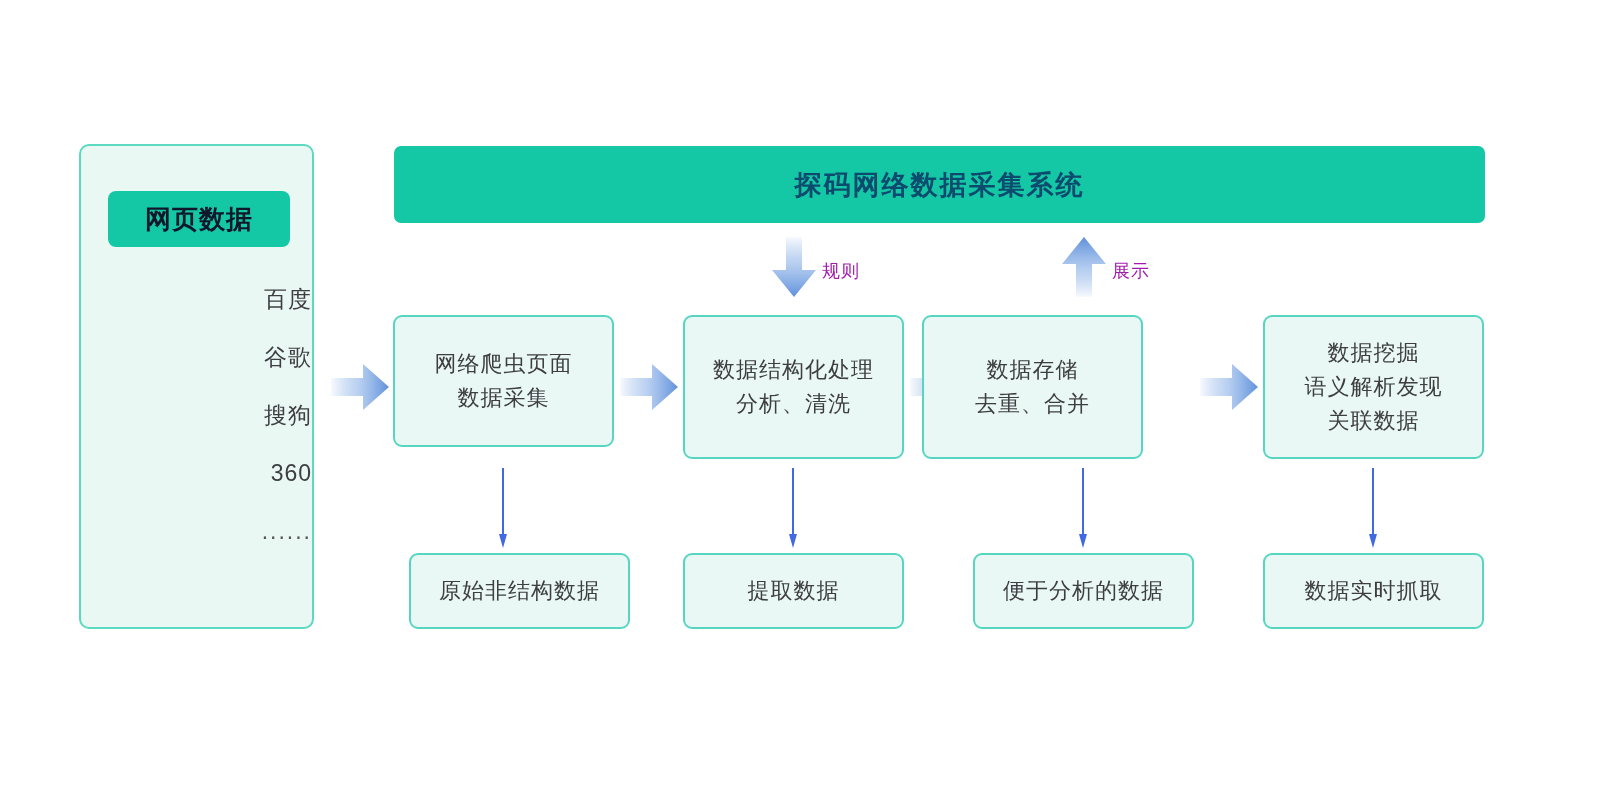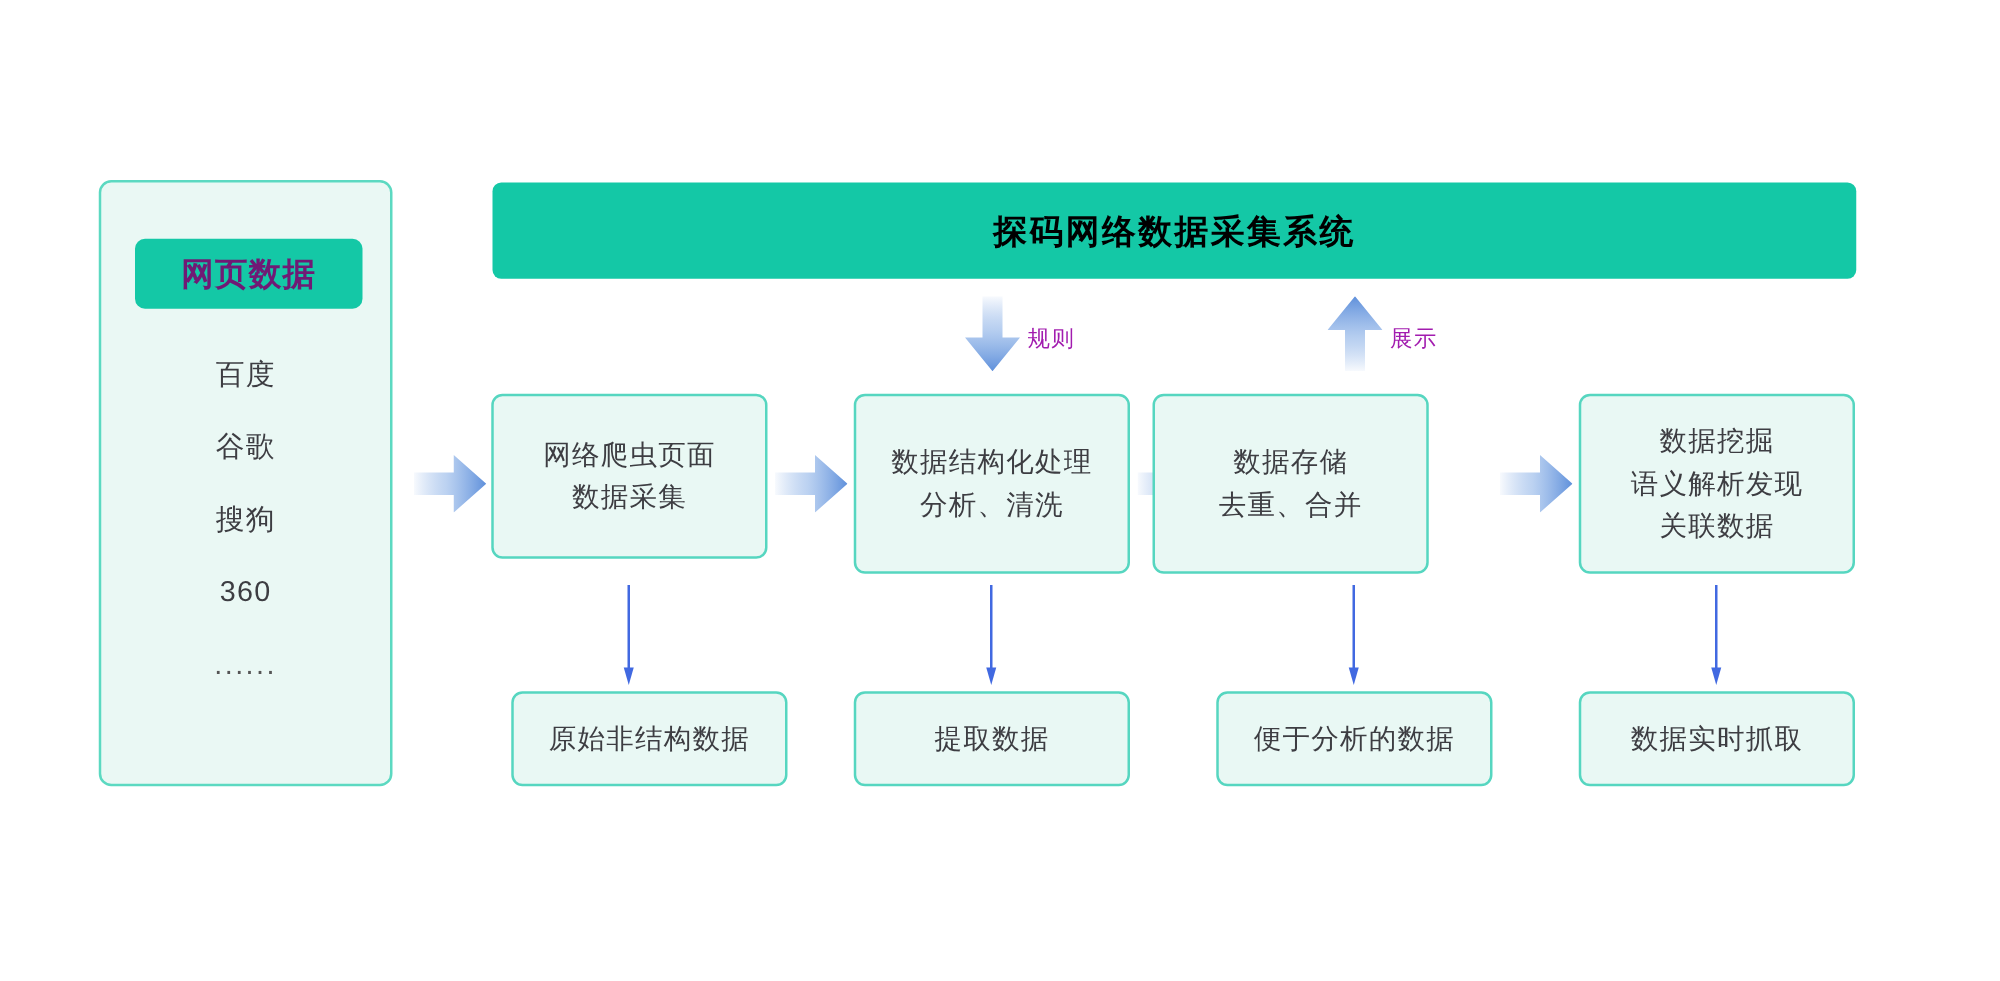--- a/index.html
+++ b/index.html
@@ -35,36 +35,36 @@
     border-radius: 10px;
   }
   .source-badge {
     position: absolute;
     left: 27px;
     top: 45px;
     width: 182px;
     height: 56px;
     background: #14c8a6;
     border-radius: 8px;
-    color: #701a75;
+    color: #0f172a;
     font-size: 26px;
     font-weight: bold;
     letter-spacing: 1px;
     display: flex;
     align-items: center;
     justify-content: center;
   }
   .source-list {
     position: absolute;
     left: 0;
     top: 138px;
     width: 100%;
   }
   .source-item {
-    text-align: center;
+    text-align: right;
     font-size: 23px;
     color: #3d3d42;
     margin-bottom: 28px;
     line-height: 30px;
     letter-spacing: 1px;
   }
   .source-item.ellipsis {
     font-size: 23px;
     letter-spacing: 2px;
     color: #555;
@@ -75,21 +75,21 @@
     position: absolute;
     left: 394px;
     top: 146px;
     width: 1091px;
     height: 77px;
     background: #14c8a6;
     border-radius: 7px;
     display: flex;
     align-items: center;
     justify-content: center;
-    color: #000000;
+    color: #0c4a6e;
     font-size: 27px;
     font-weight: bold;
     letter-spacing: 2px;
   }
 
   
   .flow-box {
     position: absolute;
     box-sizing: border-box;
     background: #e9f8f4;

